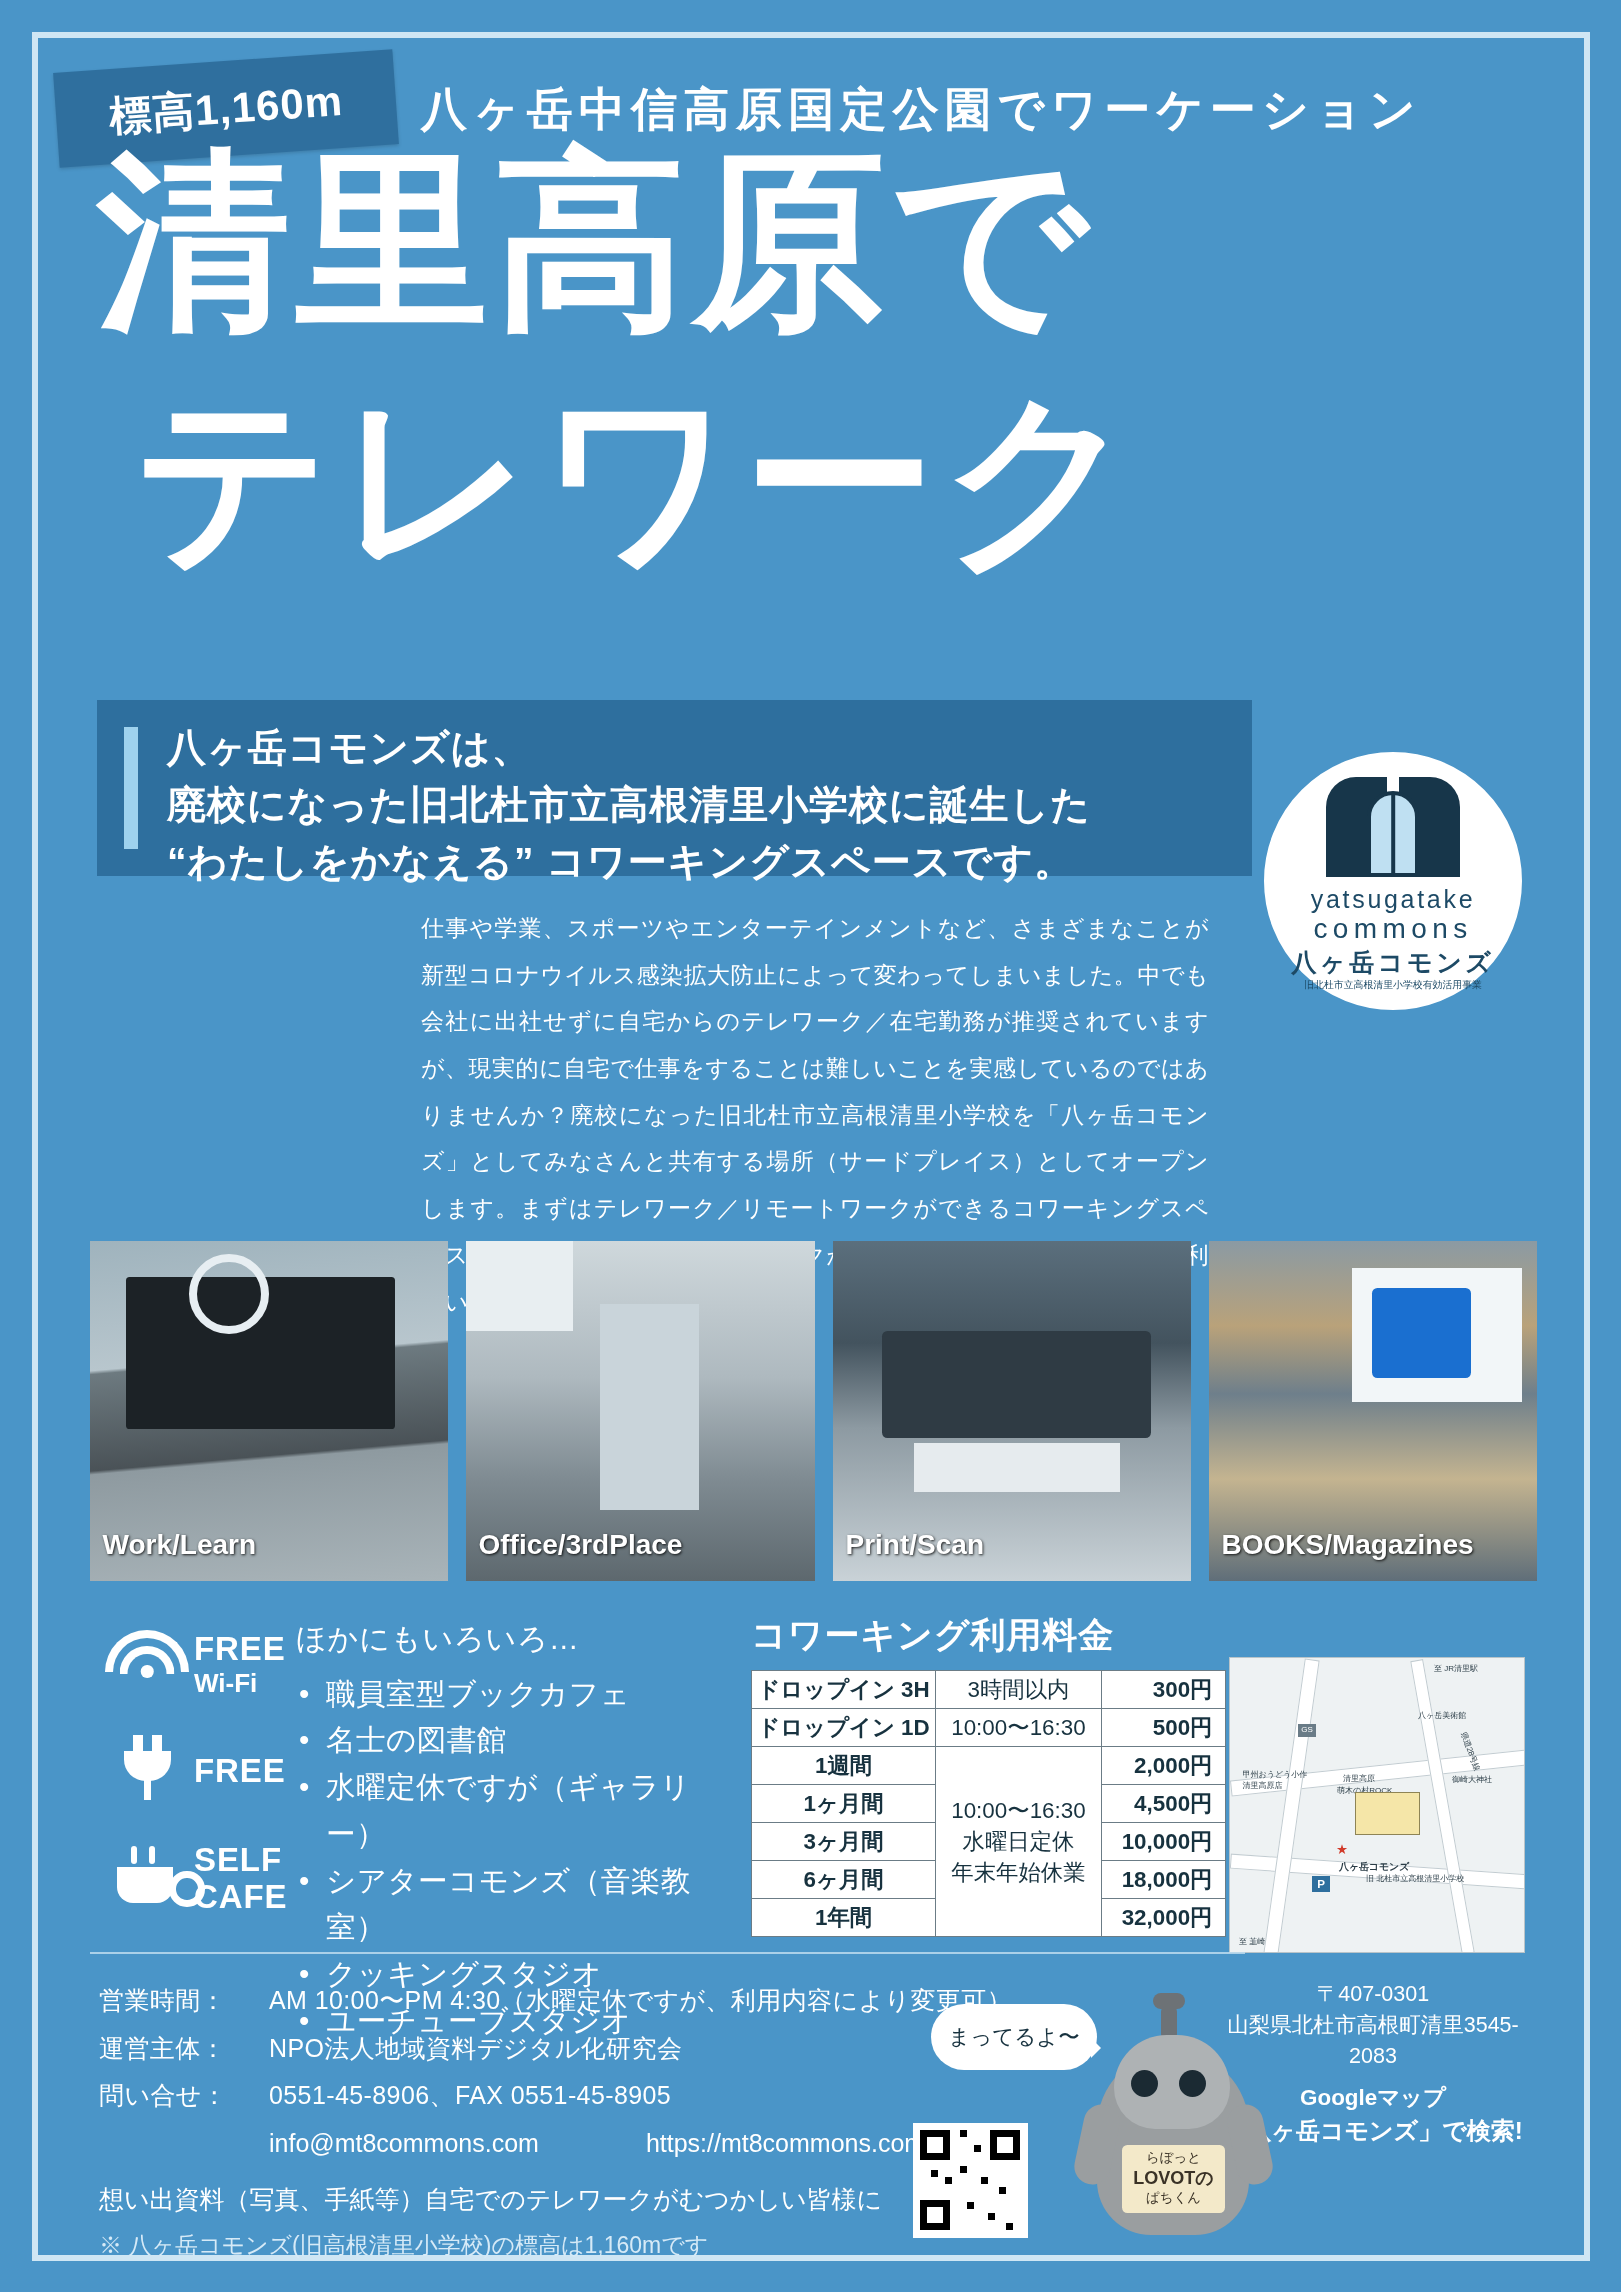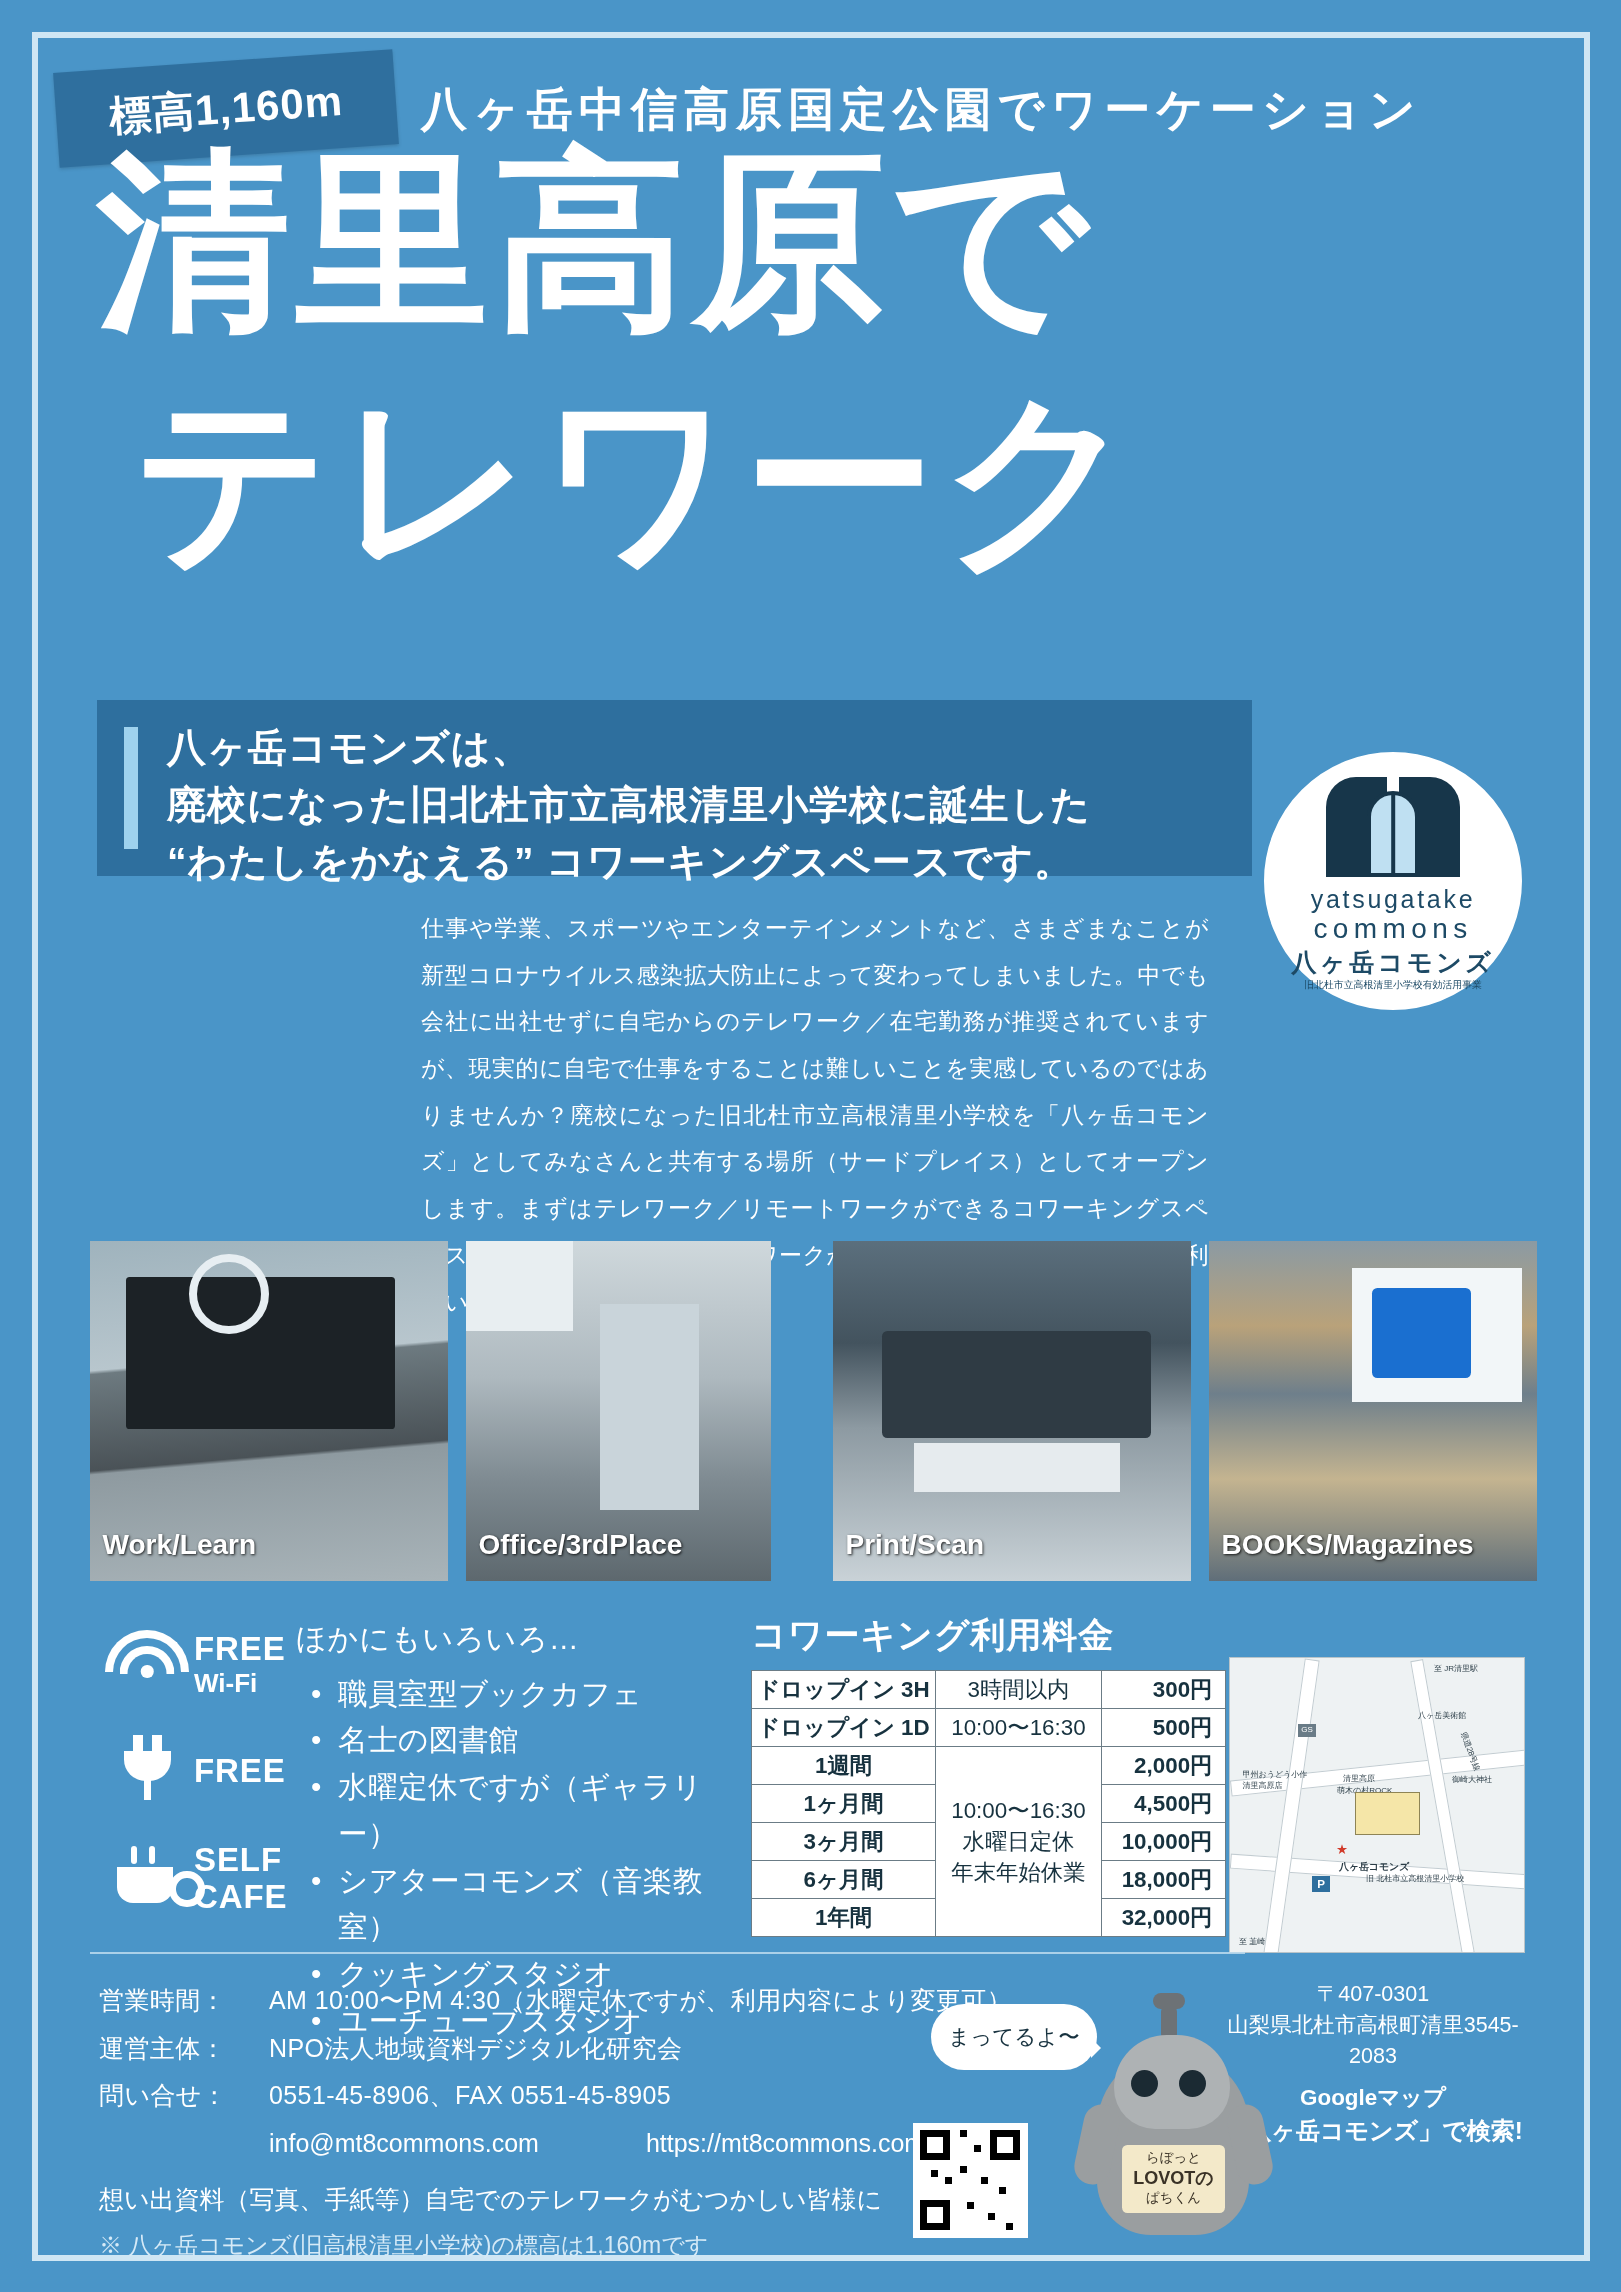--- a/index.html
+++ b/index.html
@@ -159,21 +159,21 @@
   .photo .cap{
     position:absolute;
     left:12.5px;bottom:20px;
     color:#fff;font-size:28px;font-weight:bold;
     text-shadow:0.9px 0.9px 2.7px rgba(0,0,0,.85);
     white-space:nowrap;
   }
   .p1{left:0;width:358px;background:linear-gradient(175deg,#9fb3bd 0%,#b8c6cd 35%,#6d7a80 36%,#4a5257 62%,#8e9aa0 63%,#a9b4b9 100%);}
   .p1:before{content:"";position:absolute;left:36px;top:36px;width:269px;height:152px;background:#1c2226;border-radius:3.6px;}
   .p1:after{content:"";position:absolute;left:99px;top:12.5px;width:64px;height:64px;border:8px solid #e7eef2;border-radius:50%;}
-  .p2{left:376px;width:305px;background:linear-gradient(180deg,#cfd8dc 0%,#aeb9bf 40%,#7f8b92 70%,#5d686e 100%);}
+  .p2{left:376px;width:349px;background:linear-gradient(180deg,#cfd8dc 0%,#aeb9bf 40%,#7f8b92 70%,#5d686e 100%);}
   .p2:before{content:"";position:absolute;left:134px;top:63px;width:99px;height:206px;background:#c9d4da;}
   .p2:after{content:"";position:absolute;left:0;top:0;width:107px;height:90px;background:#e8eef1;}
   .p3{left:743px;width:358px;background:linear-gradient(180deg,#5b6f7d 0%,#43535e 30%,#8d9aa2 55%,#c9d2d7 100%);}
   .p3:before{content:"";position:absolute;left:49px;top:90px;width:269px;height:107px;background:#2f3b44;border-radius:5.4px;}
   .p3:after{content:"";position:absolute;left:81px;top:202px;width:206px;height:49px;background:#e6ebee;}
   .p4{left:1119px;width:328px;background:linear-gradient(180deg,#8b9aa3 0%,#b9a27a 25%,#6e7f8b 45%,#c4b490 70%,#5f6e79 100%);}
   .p4:before{content:"";position:absolute;left:143px;top:27px;width:170px;height:134px;background:#f2f6f8;}
   .p4:after{content:"";position:absolute;left:163px;top:47px;width:99px;height:90px;background:#1a6fd0;border-radius:5.4px;}
 
   
@@ -209,21 +209,21 @@
   .ic-cup .st2{left:43px;}
 
   .otherlist{
     position:absolute;
     left:296px;top:1619px;
     width:448px;
     color:#fff;
   }
   .otherlist .head{font-size:30px;margin-bottom:10.7px;letter-spacing:0.9px;}
   .otherlist ul{margin:0;padding:0 0 0 30px;list-style:none;}
-  .otherlist li{font-size:29.6px;line-height:1.58;position:relative;letter-spacing:0.4px;margin-left:12px;}
+  .otherlist li{font-size:29.6px;line-height:1.58;position:relative;letter-spacing:0.4px;}
   .otherlist li:before{content:"\2022";position:absolute;left:-27px;top:0;}
 
   
   .priceWrap{position:absolute;left:751px;top:1612px;width:516px;}
   .priceTitle{color:#fff;font-size:35px;font-weight:bold;letter-spacing:0.9px;margin-bottom:10.7px;}
   table.price{
     border-collapse:collapse;width:475px;background:#fff;
     font-size:22.4px;color:#17323f;
   }
   table.price td{

